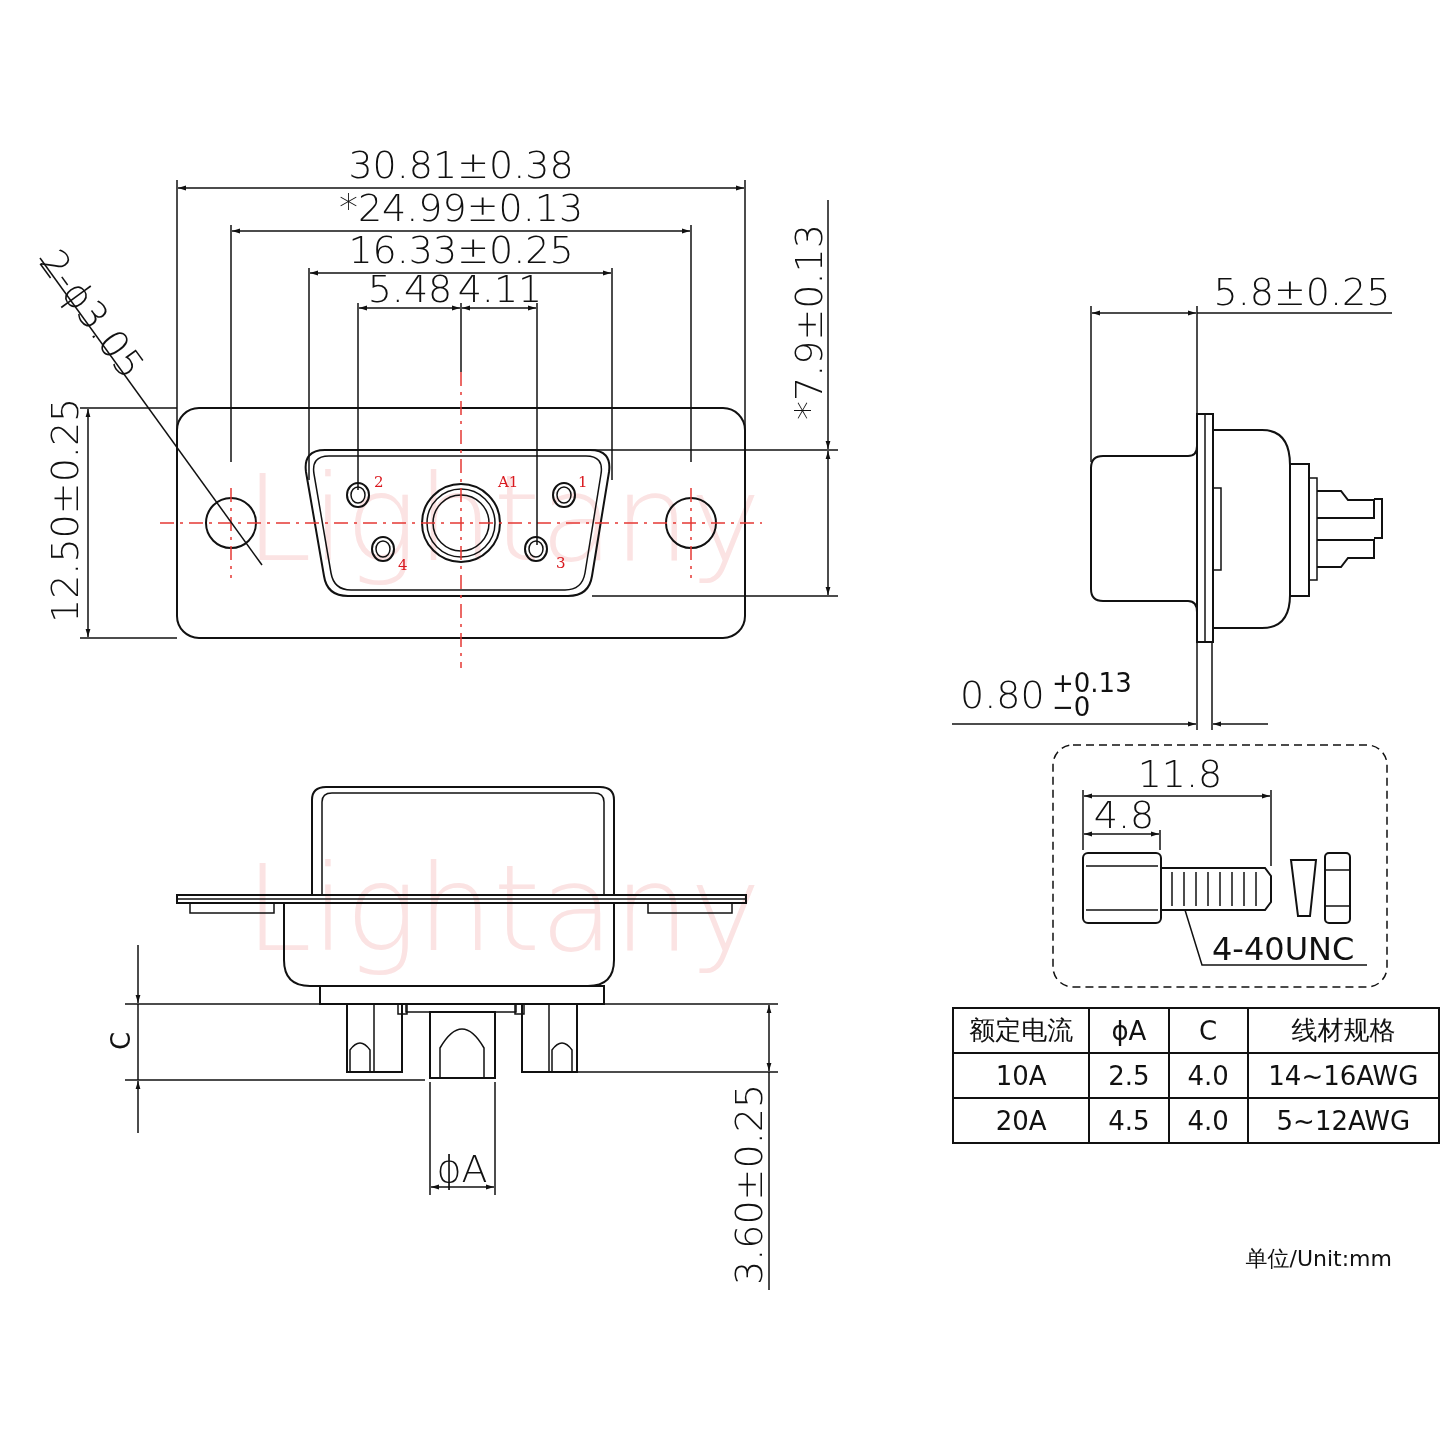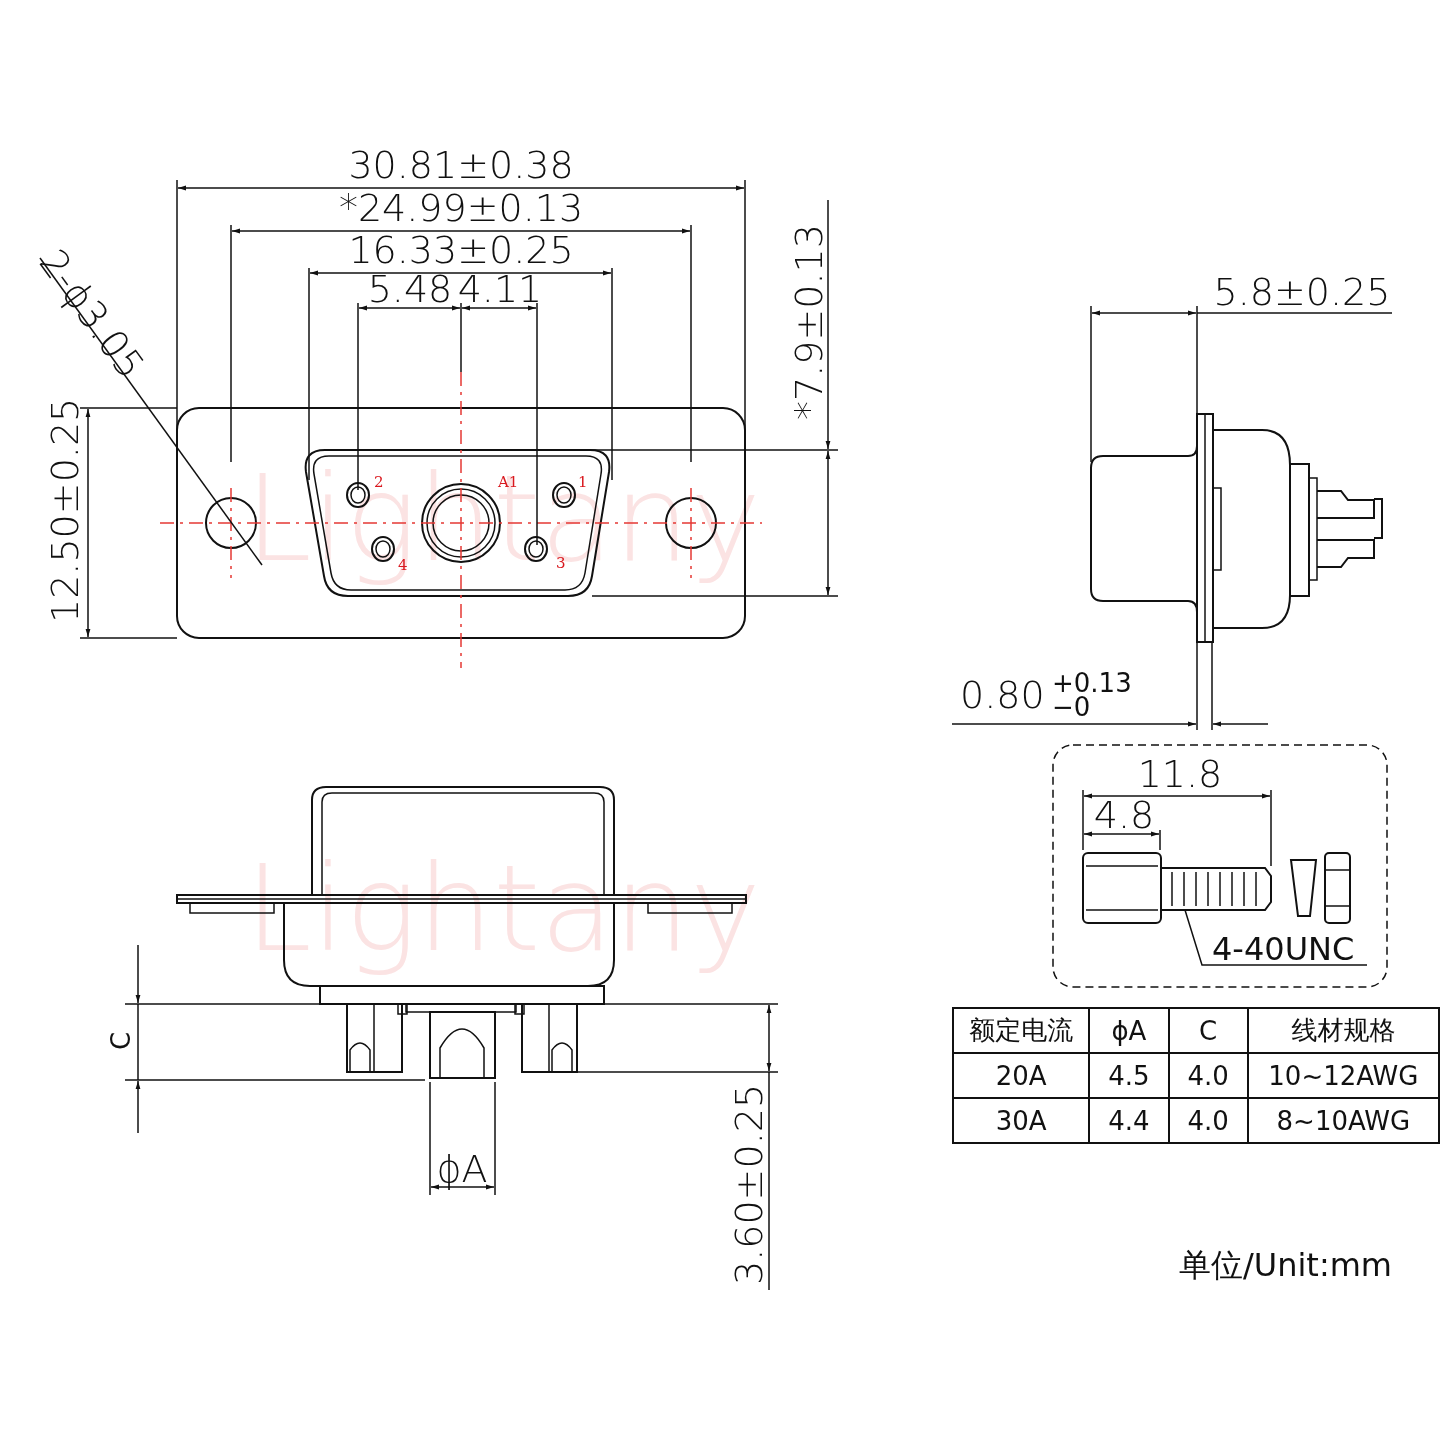--- a/index.html
+++ b/index.html
@@ -8,21 +8,21 @@
   .dim{font-family:"DejaVu Sans",sans-serif;font-size:38px;fill:#111;font-weight:300;}
   .dim-sm{font-family:"DejaVu Sans",sans-serif;font-size:26px;fill:#111;}
   .pin{font-family:"DejaVu Serif",serif;font-size:15px;fill:#d9181e;}
   .wm{font-family:"DejaVu Sans",sans-serif;font-size:120px;fill:#fbe3e3;font-weight:300;}
   .ln{stroke:#111;stroke-width:2;fill:none;}
   .thin{stroke:#111;stroke-width:1.5;fill:none;}
   .ctr{stroke:#e53935;stroke-width:1.5;stroke-dasharray:14 6 3 6;fill:none;}
   .table-wrap{position:absolute;left:952px;top:1007px;}
   table{border-collapse:collapse;font-family:"DejaVu Sans",sans-serif;font-size:26px;color:#111;}
   td,th{border:2px solid #111;text-align:center;font-weight:normal;height:43px;padding:0;}
-  .unit{position:absolute;right:48px;top:1244px;font-family:"DejaVu Sans",sans-serif;font-size:32px;color:#111;}
+  .unit{position:absolute;right:48px;top:1244px;font-family:"DejaVu Sans",sans-serif;font-size:22px;color:#111;}
 </style>
 </head>
 <body>
 
 <svg width="1440" height="1440" viewBox="0 0 1440 1440">
   <defs>
     <marker id="ar" viewBox="0 0 10 10" refX="10" refY="5" markerWidth="18" markerHeight="8" orient="auto-start-reverse" markerUnits="userSpaceOnUse">
       <path d="M0,2 L10,5 L0,8 z" fill="#111"></path>
     </marker>
   </defs>
@@ -202,27 +202,27 @@
 <div class="table-wrap">
   <table>
     <tbody>
         <tr>
       <th style="width:136px">额定电流</th>
       <th style="width:78px">ϕA</th>
       <th style="width:78px">C</th>
       <th style="width:190px">线材规格</th>
     </tr>
     <tr>
+      <td>10A</td>
+      <td>2.5</td>
+      <td>4.0</td>
+      <td>14~16AWG</td>
+    </tr>
+    <tr>
       <td>20A</td>
       <td>4.5</td>
       <td>4.0</td>
-      <td>10~12AWG</td>
-    </tr>
-    <tr>
-      <td>30A</td>
-      <td>4.4</td>
-      <td>4.0</td>
-      <td>8~10AWG</td>
+      <td>5~12AWG</td>
     </tr>
   </tbody>
     </table>
 </div>
 <div class="unit">单位/Unit:mm</div>
 
 </body></html>

